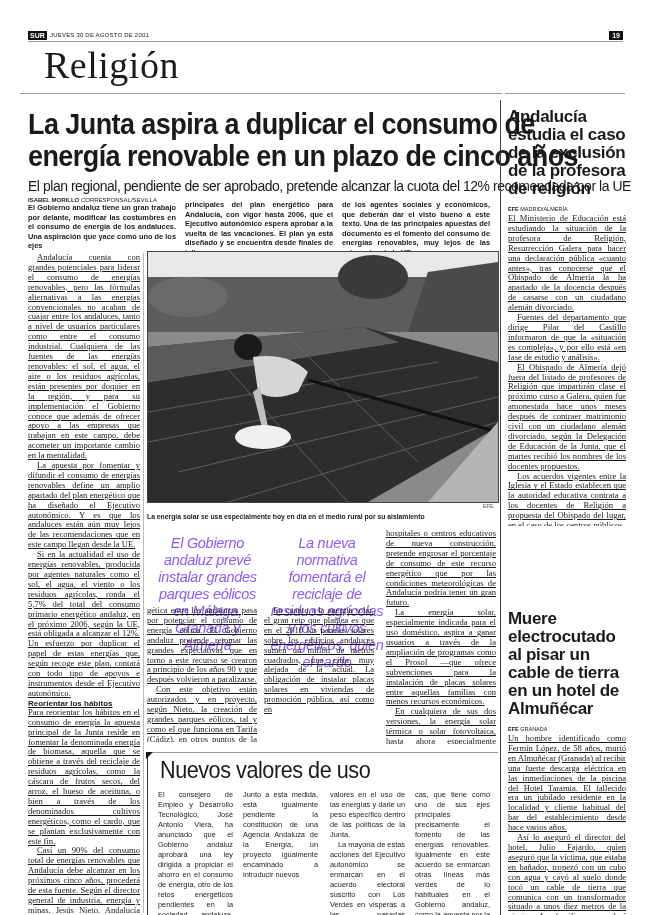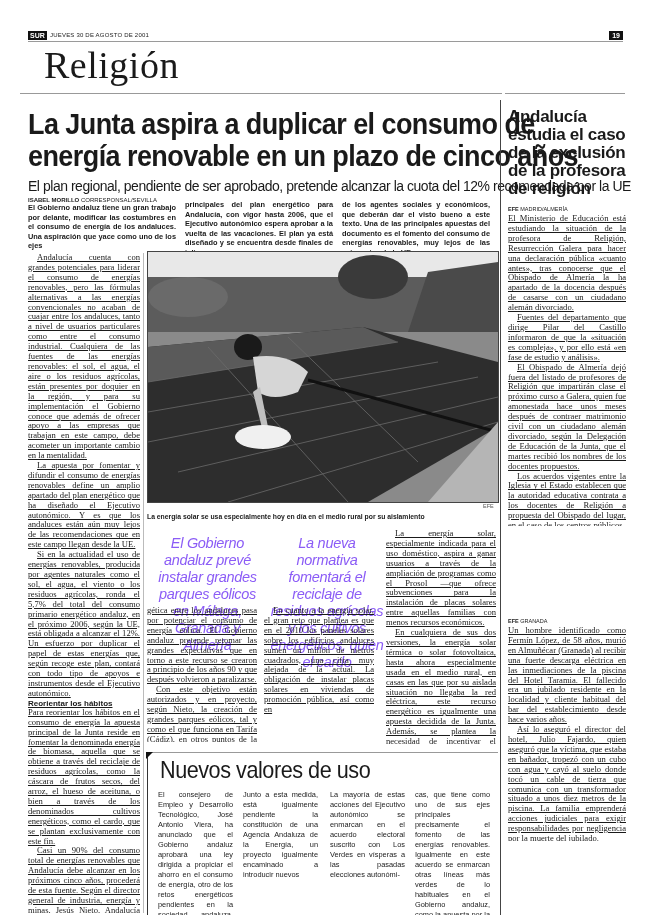--- a/index.html
+++ b/index.html
@@ -106,34 +106,36 @@
 <div class="abs pullquote" style="left:268px;top:535px;width:118px;">La nueva normativa fomentará el reciclaje de residuos agrícolas y los cultivos energéticos, quien el cardo</div>
 
 <div class="abs body" style="left:147px;top:606px;width:110px;height:136px;overflow:hidden;">
   <p class="noindent">gética entre los andaluces pasa por potenciar el consumo de energía eólica. El Gobierno andaluz pretende retomar las grandes expectativas que en torno a este recurso se crearon a principio de los años 90 y que después volvieron a paralizarse.</p>
   <p>Con este objetivo están autorizados y en proyecto, según Nieto, la creación de grandes parques eólicos, tal y como el que funciona en Tarifa (Cádiz), en otros puntos de la geografía andaluza donde se dan condiciones meteorológicas que hacen rentables la creación de este</p>
 </div>
 <div class="abs body" style="left:264px;top:606px;width:110px;height:136px;overflow:hidden;">
   <p>En cuanto a la energía solar, el gran reto que plantea es que en el 2010 los paneles solares sobre los edificios andaluces sumen un millón de metros cuadrados, una cifra muy alejada de la actual. La obligación de instalar placas solares en viviendas de promoción pública, así como en</p>
 </div>
 <div class="abs body" style="left:386px;top:529px;width:110px;height:215px;overflow:hidden;">
+  <p class="noindent">hospitales o centros educativos de nueva construcción, pretende engrosar el porcentaje de consumo de este recurso energético que por las condiciones meteorológicas de Andalucía podría tener un gran futuro.</p>
   <p>La energía solar, especialmente indicada para el uso doméstico, aspira a ganar usuarios a través de la ampliación de programas como el Prosol —que ofrece subvenciones para la instalación de placas solares entre aquellas familias con menos recursos económicos.</p>
   <p>En cualquiera de sus dos versiones, la energía solar térmica o solar fotovoltaica, hasta ahora especialmente usada en el medio rural, en casas en las que por su aislada situación no llegaba la red eléctrica, este recurso energético es igualmente una apuesta decidida de la Junta. Además, se plantea la necesidad de incentivar el ahorro del consumo.</p>
 </div>
 
 <div class="abs box"></div>
 <div class="abs boxcorner"></div>
 <div class="abs boxtitle">Nuevos valores de uso</div>
 <div class="abs boxcol" style="left:158px;top:790px;">
   <p>El consejero de Empleo y Desarrollo Tecnológico, José Antonio Viera, ha anunciado que el Gobierno andaluz aprobará una ley dirigida a propiciar el ahorro en el consumo de energía, otro de los retos energéticos pendientes en la sociedad andaluza, que aún no</p>
 </div>
 <div class="abs boxcol" style="left:243px;top:790px;">
   <p>Junto a esta medida, está igualmente pendiente la constitución de una Agencia Andaluza de la Energía, un proyecto igualmente encaminado a introducir nuevos</p>
 </div>
 <div class="abs boxcol" style="left:330px;top:790px;">
+  <p>valores en el uso de las energías y darle un peso específico dentro de las políticas de la Junta.</p>
   <p>La mayoría de estas acciones del Ejecutivo autonómico se enmarcan en el acuerdo electoral suscrito con Los Verdes en vísperas a las pasadas elecciones autonómi-</p>
 </div>
 <div class="abs boxcol" style="left:415px;top:790px;">
   <p>cas, que tiene como uno de sus ejes principales precisamente el fomento de las energías renovables. Igualmente en este acuerdo se enmarcan otras líneas más verdes de lo habituales en el Gobierno andaluz, como la apuesta por la agricultura ecológica.■</p>
 </div>
 
 <div class="abs vline" style="left:500px;top:100px;height:815px;"></div>
 
 <div class="abs" style="left:508px;top:108px;width:118px;">
   <div class="rightcol-h">Andalucía estudia el caso de la exclusión de la profesora de religión</div>
@@ -141,18 +143,19 @@
   <div class="body" style="height:312px;overflow:hidden;">
     <p class="noindent">El Ministerio de Educación está estudiando la situación de la profesora de Religión, Resurrección Galera para hacer una declaración pública «cuanto antes», tras conocerse que el Obispado de Almería la ha apartado de la docencia después de casarse con un ciudadano alemán divorciado.</p>
     <p>Fuentes del departamento que dirige Pilar del Castillo informaron de que la «situación es compleja», y por ello está «en fase de estudio y análisis».</p>
     <p>El Obispado de Almería dejó fuera del listado de profesores de Religión que impartirán clase el próximo curso a Galera, quien fue amonestada hace unos meses después de contraer matrimonio civil con un ciudadano alemán divorciado, según la Delegación de Educación de la Junta, que el martes recibió los nombres de los docentes propuestos.</p>
     <p>Los acuerdos vigentes entre la Iglesia y el Estado establecen que la autoridad educativa contrata a los docentes de Religión a propuesta del Obispado del lugar, en el caso de los centros públicos.</p>
 
   </div>
 </div>
 
 <div class="abs" style="left:508px;top:610px;width:118px;">
+  <div class="rightcol-h">Muere electrocutado al pisar un cable de tierra en un hotel de Almuñécar</div>
   <div class="rc-by"><span style="font-weight:bold">EFE</span> <span>GRANADA</span></div>
   <div class="body" style="height:215px;overflow:hidden;">
     <p class="noindent">Un hombre identificado como Fermín López, de 58 años, murió en Almuñécar (Granada) al recibir una fuerte descarga eléctrica en las inmediaciones de la piscina del Hotel Taramia. El fallecido era un jubilado residente en la localidad y cliente habitual del bar del establecimiento desde hace varios años.</p>
     <p>Así lo aseguró el director del hotel, Julio Fajardo, quien aseguró que la víctima, que estaba en bañador, tropezó con un cubo con agua y cayó al suelo donde tocó un cable de tierra que comunica con un transformador situado a unos diez metros de la piscina. La familia emprenderá acciones judiciales para exigir responsabilidades por negligencia por la muerte del jubilado.</p>
   </div>
 </div>
 
 </body></html>

